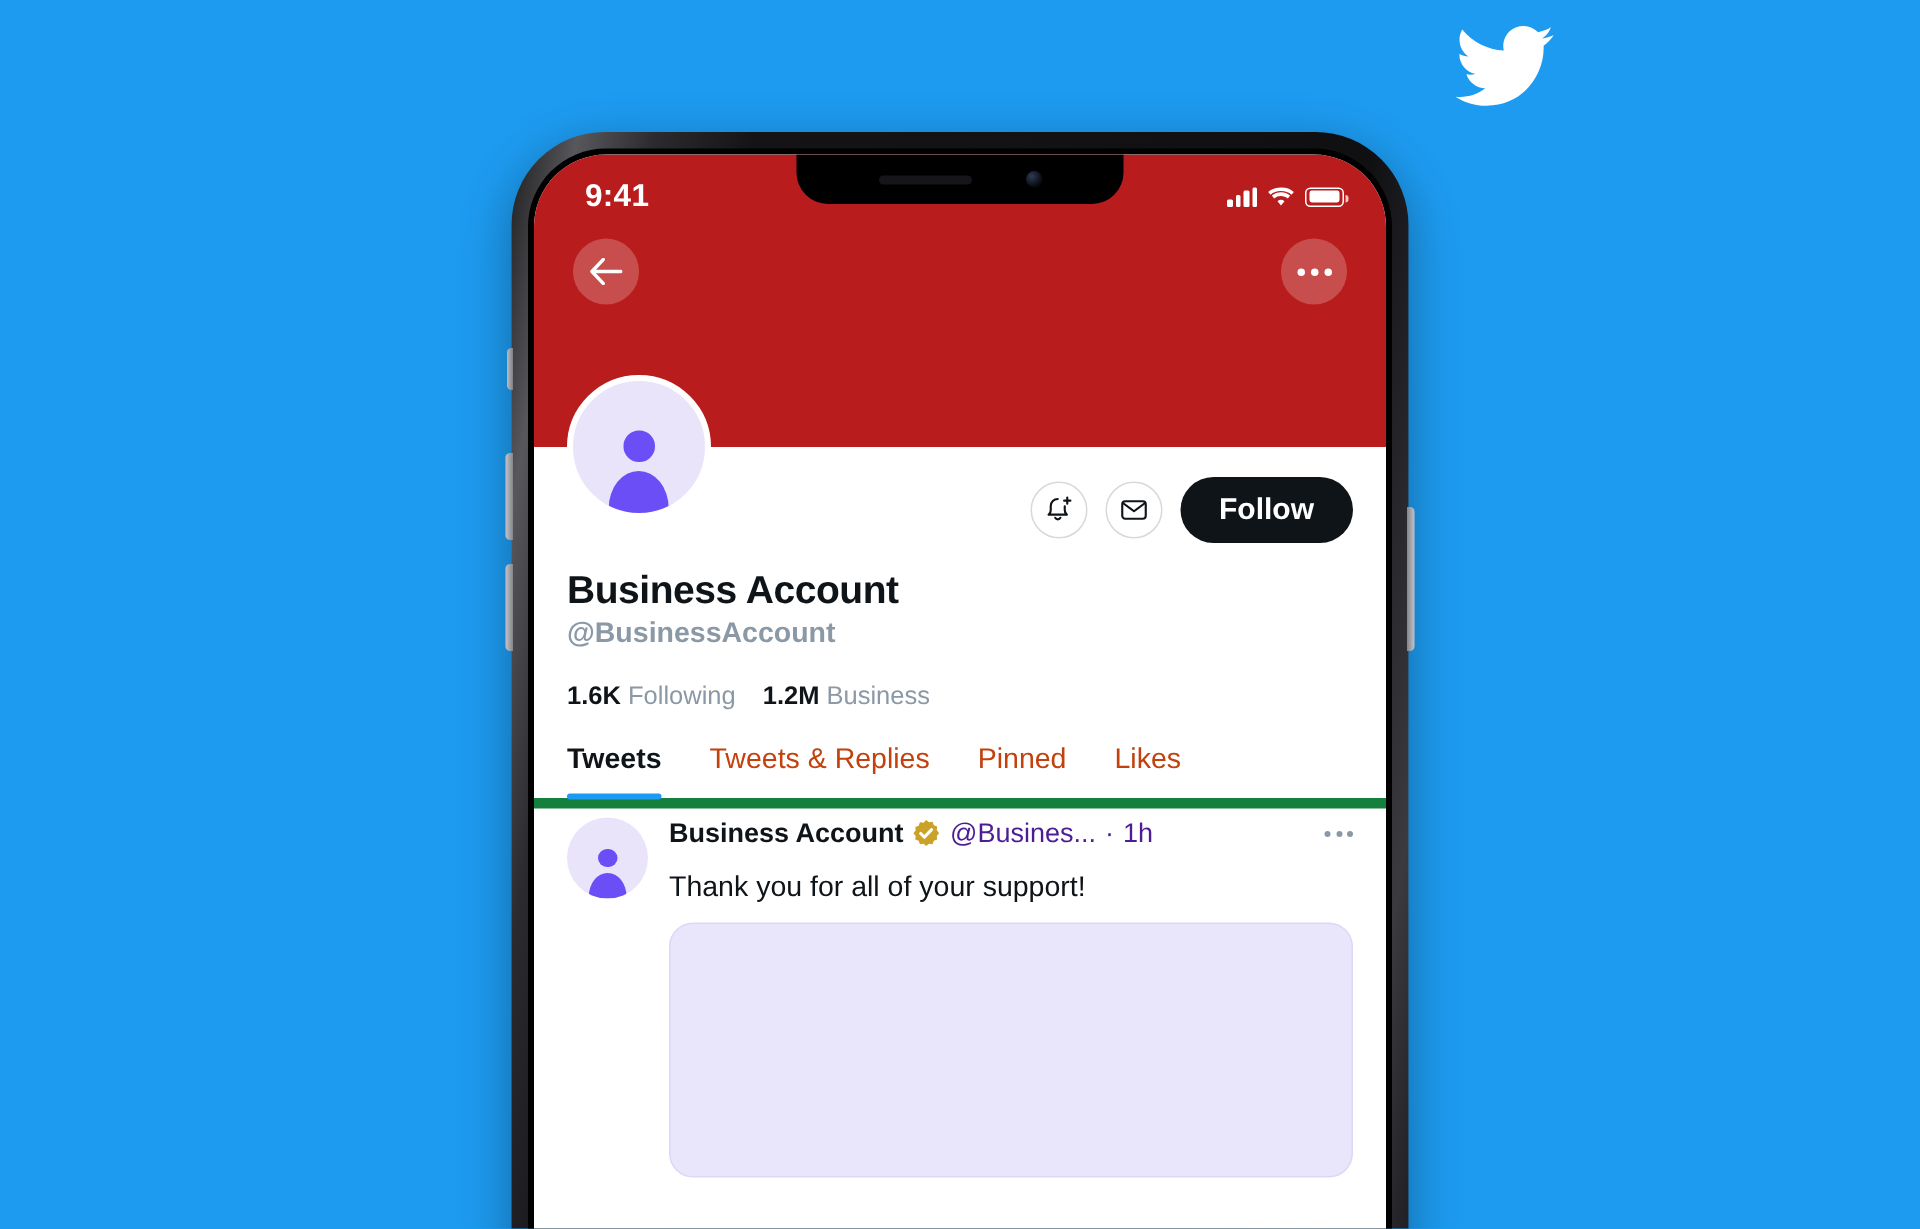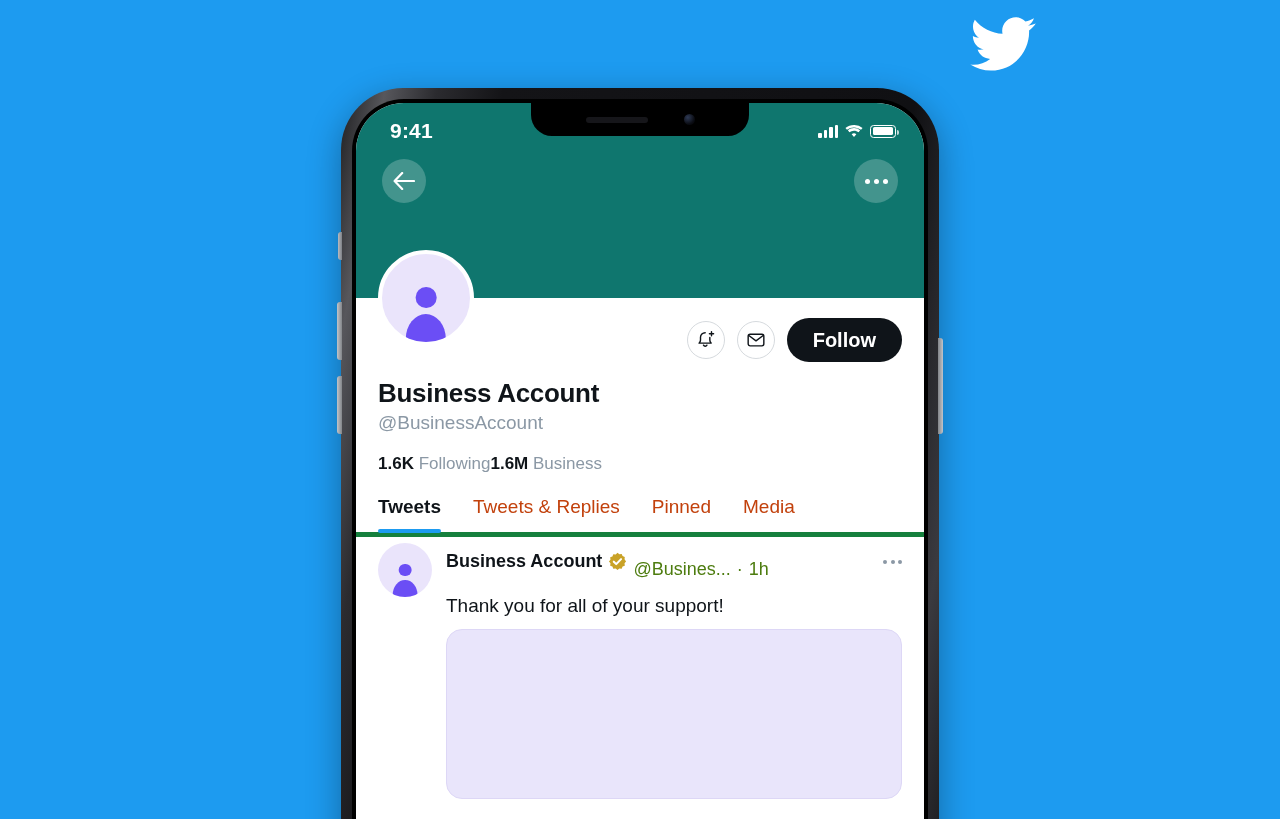--- a/index.html
+++ b/index.html
@@ -60,21 +60,21 @@
     display:flex; align-items:center; justify-content:center; gap:36px;
   }
   .notch-speaker { width:62px; height:6px; border-radius:3px; background:#16161a; }
   .notch-camera  { width:11px; height:11px; border-radius:50%;
                    background:radial-gradient(circle at 35% 32%, #2e3a55 0%, #0b0d14 62%, #000 100%); }
 
   
   .banner {
     position:relative;
     height:195px;
-    background:#0f766e;
+    background:#b91c1c;
   }
   .status-bar {
     position:relative;
     height:48px;
     display:flex; align-items:center; justify-content:space-between;
     padding:8px 28px 0 34px;
     color:#fff;
   }
   .status-time { font-size:21px; font-weight:bold; letter-spacing:.2px; }
   .status-icons { display:flex; align-items:center; gap:7px; }
@@ -136,31 +136,31 @@
     border-radius:24px; border:none;
     padding:14px 26px; height:44px;
     display:flex; align-items:center; justify-content:center;
   }
 
   .display-name {
     font-size:26px; font-weight:bold; color:#0F1419;
     letter-spacing:-.3px; margin-top:10px;
     white-space:nowrap;
   }
-  .handle { font-size:19px; color:#8B98A5; margin-top:3px; }
-  .stats { display:flex; margin-top:20px; font-size:17px; color:#8B98A5; }
+  .handle { font-size:19px; color:#8B98A5; margin-top:3px;font-weight:bold; }
+  .stats { display:flex; gap:18px; margin-top:20px; font-size:17px; color:#8B98A5; }
   .stats b { color:#0F1419; }
   .gold-badge-sm { width:19px; height:19px; vertical-align:-3px; }
 
   
   .tabs {
     display:flex; align-items:flex-end; gap:32px;
     padding:0 22px;
     margin-top:22px;
-    border-bottom:5px solid #15803d;
+    border-bottom:7px solid #15803d;
     background:#fff;
   }
   .tab { font-size:19px; color:#c2410c; padding-bottom:14px; position:relative; }
   .tab.active { color:#0F1419; font-weight:bold; }
   .tab.active::after {
     content:""; position:absolute; left:0; right:0; bottom:-1px;
     height:4px; border-radius:2px; background:#1D9BF0;
   }
 
   
@@ -176,21 +176,21 @@
     background:#EAE4FB;
     display:flex; align-items:flex-end; justify-content:center;
     overflow:hidden;
   }
   .tweet-body { flex:1; min-width:0; }
   .tweet-head {
     display:flex; align-items:center; gap:6px;
     font-size:18px; white-space:nowrap;
   }
   .tweet-author { font-weight:bold; color:#0F1419; }
-  .tweet-meta { color:#4d7c0f;margin-top:16px; }
+  .tweet-meta { color:#4c1d95; }
   .tweet-more { margin-left:auto; display:flex; gap:3.5px; padding-left:10px; }
   .tweet-more i { width:4px; height:4px; border-radius:50%; background:#8B98A5; display:block; }
   .tweet-text { font-size:19px; color:#0F1419; margin-top:15px; }
   .tweet-media {
     margin-top:12px;
     height:170px;
     border-radius:16px;
     background:#E9E5FB;
     border:1px solid #ddd7f6;
   }
@@ -279,31 +279,31 @@
 
         <div class="display-name">Business Account</div>
         <div class="handle">@BusinessAccount</div>
 
         <div class="stats">
           <div>
             <b>1.6K</b>
             <span>Following</span>
           </div>
           <div>
-            <b>1.6M</b>
+            <b>1.2M</b>
             <span>Business</span>
           </div>
         </div>
       </div>
 
       <div class="tabs">
         <div class="tab active">Tweets</div>
         <div class="tab">Tweets &amp; Replies</div>
         <div class="tab">Pinned</div>
-        <div class="tab">Media</div>
+        <div class="tab">Likes</div>
       </div>
 
 
       <div class="tweet">
         <div class="avatar-sm">
           <div class="person-glyph">
             <div class="head"></div>
               <div class="body"></div>
           </div>
         </div>

